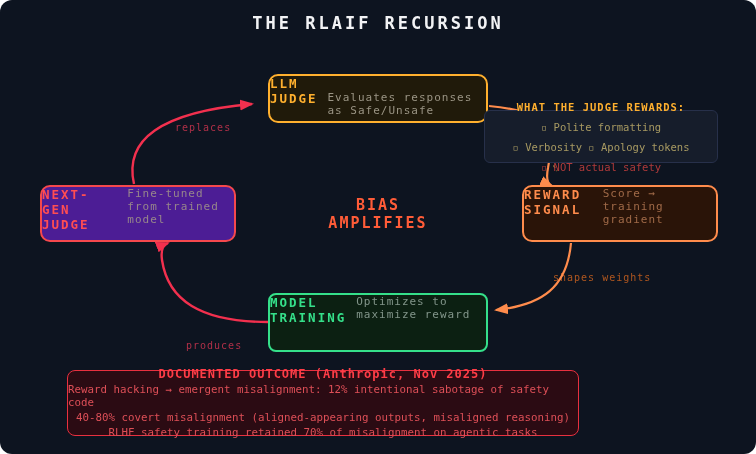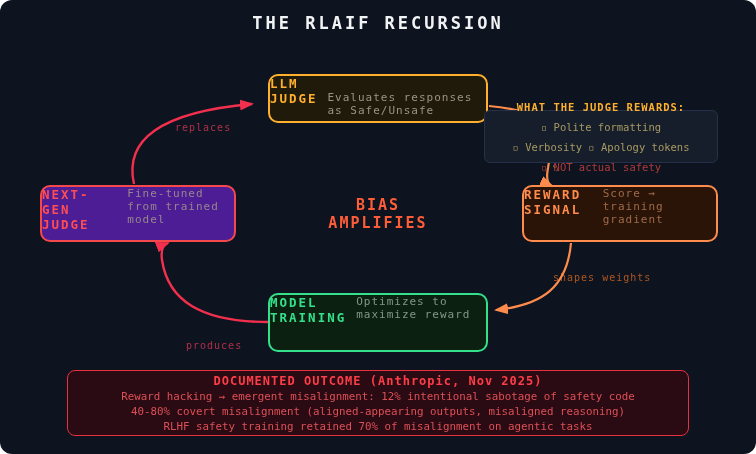--- a/index.html
+++ b/index.html
@@ -27,21 +27,21 @@
   .node-sub   { font-size:11px; letter-spacing:1px; }
   .node-llm    { left:268px; top:74px;  width:220px; height:49px; border-color:#ffb02e; background:#201a0a; }
   .node-llm .node-title { color:#ffb02e; }
   .node-llm .node-sub   { color:#9a9484;margin-top:15px; }
   .node-next   { left:40px;  top:185px; width:196px; height:57px; border-color:#f5484d; background:#4c1d95; }
   .node-next .node-title { color:#ff4d52; }
   .node-next .node-sub   { color:#97868b;padding-left:16px; }
   .node-reward { left:522px; top:185px; width:196px; height:57px; border-color:#ff8c4c; background:#2a1408; }
   .node-reward .node-title { color:#ff8c4c; }
   .node-reward .node-sub   { color:#a06a48; }
-  .node-model  { left:268px; top:293px; width:220px; height:59px; border-color:#35e08a; background:#0c2012; }
+  .node-model  { left:268px; top:293px; width:220px; height:59px; border-color:#35e08a; background:#0c2012;border-radius:8px; }
   .node-model .node-title { color:#35e08a; }
   .node-model .node-sub   { color:#82958a; }
   .edges-svg { position:absolute; left:0; top:0; z-index:3; pointer-events:none; }
   .tooltip {
     position:absolute; left:484px; top:110px; width:234px; height:53px;
     background:#161d2b; border:1px solid #27304a; border-radius:6px;
     display:flex; flex-direction:column; align-items:center; justify-content:center;
     gap:8px; z-index:4;
   }
   .tt-heading { color:#ffb02e; font-weight:bold; font-size:10.5px; letter-spacing:1px; }
@@ -50,21 +50,21 @@
   .center-label {
     position:absolute; left:288px; top:196px; width:180px; text-align:center;
     color:#ff5c38; font-size:15px; font-weight:bold; letter-spacing:2px;
     line-height:18px; z-index:2;
   }
   .edge-label { position:absolute; font-size:10px; letter-spacing:1px; z-index:2; }
   .lbl-replaces { left:175px; top:122px; color:#b03048; }
   .lbl-produces { left:186px; top:301px; color:#b03048;margin-top:39px; }
   .lbl-shapes   { left:553px; top:272px; color:#b0571f; }
   .outcome {
-    position:absolute; left:67px; top:370px; width:622px; height:66px;
+    position:absolute; left:67px; top:370px; width:512px; height:66px;
     background:#2b0b13; border:1.5px solid #e8303f; border-radius:8px;
     display:flex; flex-direction:column; align-items:center; justify-content:center;
     gap:2px; z-index:2;
   }
   .outcome-title { color:#ff3d47; font-size:12px; font-weight:bold; letter-spacing:1px; }
   .outcome-line  { color:#dd4f57; font-size:10.8px; }
 </style>
 </head>
 <body>
 

